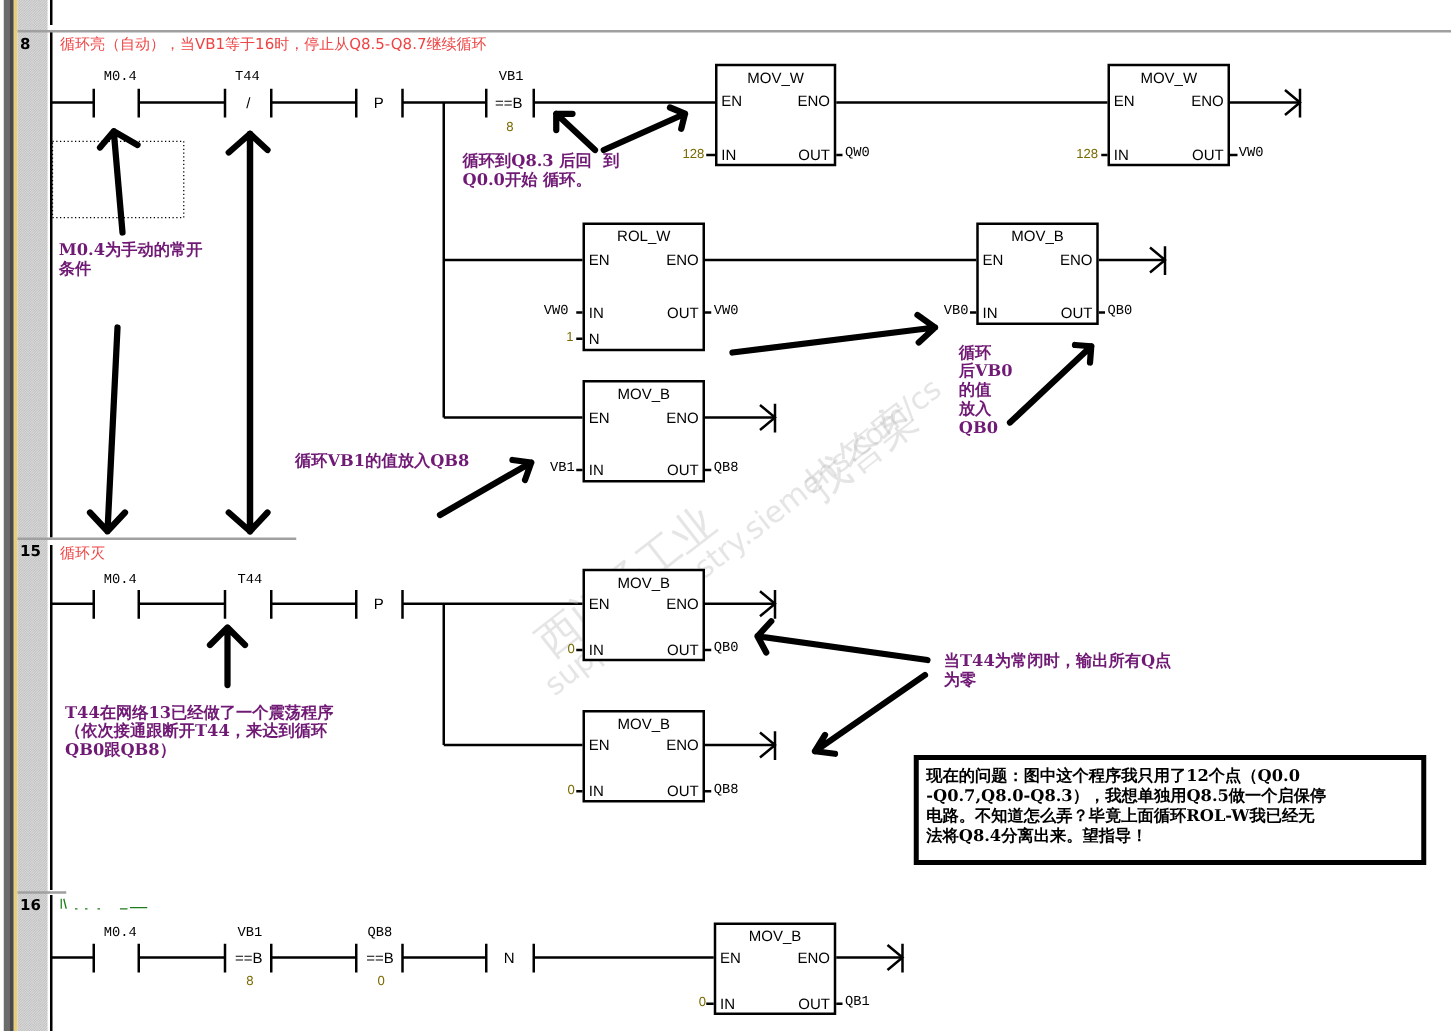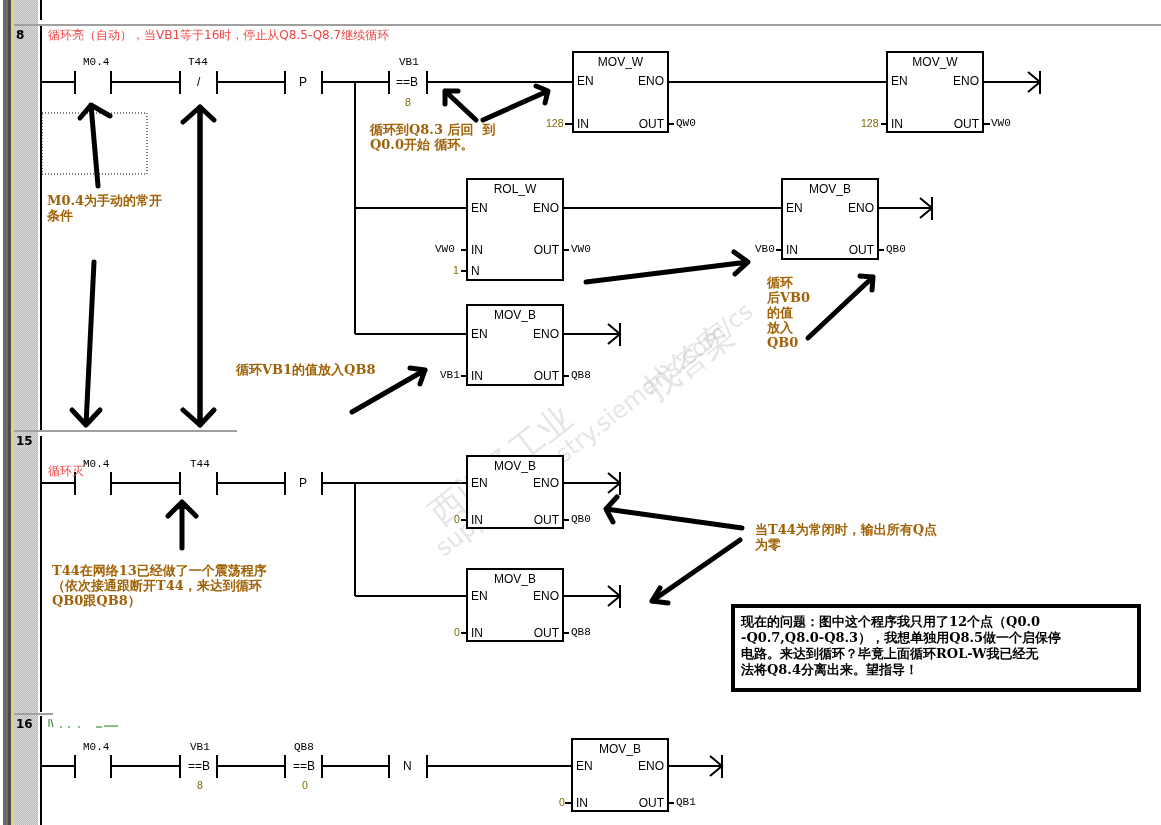--- a/index.html
+++ b/index.html
@@ -18,21 +18,21 @@
   .netcomment{position:absolute;left:48px;font-size:12px;color:#ef4444;white-space:nowrap;}
   .lbl{position:absolute;font-size:11px;color:#000;white-space:nowrap;font-family:Liberation Mono, monospace;}
   .val{position:absolute;font-size:10.5px;color:#7a6a00;white-space:nowrap;font-family:"Liberation Sans",sans-serif;}
   .box{position:absolute;border:2px solid #000;background:#fff;box-sizing:border-box;}
   .box .t{position:absolute;left:0;right:0;top:2px;text-align:center;font-size:12px;font-family:"Liberation Sans",sans-serif;}
   .box .en{position:absolute;left:3px;top:21px;font-size:12px;font-family:"Liberation Sans",sans-serif;}
   .box .eno{position:absolute;right:3px;top:21px;font-size:12px;font-family:"Liberation Sans",sans-serif;}
   .box .in{position:absolute;left:3px;font-size:12px;font-family:"Liberation Sans",sans-serif;}
   .box .out{position:absolute;right:3px;font-size:12px;font-family:"Liberation Sans",sans-serif;}
   .box .n{position:absolute;left:3px;font-size:12px;font-family:"Liberation Sans",sans-serif;}
-  .note{position:absolute;font:bold 13px "DejaVu Serif","Liberation Serif",serif;color:#a16207;line-height:15px;white-space:pre;}
+  .note{position:absolute;font:bold 13px "DejaVu Serif","Liberation Serif",serif;color:#701a75;line-height:15px;white-space:pre;}
   .question{position:absolute;left:731px;top:604px;width:410px;height:88px;border:4px solid #000;box-sizing:border-box;background:#fff;padding:6px 6px;}
   .question span{font:bold 13px "DejaVu Serif","Liberation Serif",serif;line-height:16px;white-space:pre;display:block;}
   .contact-sym{position:absolute;font-size:12px;font-family:"Liberation Sans",sans-serif;}
   .wm{position:absolute;color:rgba(180,180,180,0.35);white-space:nowrap;transform-origin:left top;pointer-events:none;}
 </style>
 </head>
 <body>
 
 <div class="gutter-dark"></div>
 <div class="gutter-bar1"></div>
@@ -208,21 +208,21 @@
   <span class="t">MOV_B</span>
   <span class="en">EN</span>
   <span class="eno">ENO</span>
   <span class="in" style="top:63px;">IN</span>
   <span class="out" style="top:63px;">OUT</span>
 </div>
 <div class="lbl" style="left:440px;top:369px;">VB1</div>
 <div class="lbl" style="left:571px;top:369px;">QB8</div>
 
 <div class="netnum" style="top:434px;">15</div>
-<div class="netcomment" style="top:434px;margin-top:29px;">循环灭</div>
+<div class="netcomment" style="top:434px;">循环灭</div>
 <div class="lbl" style="left:83px;top:458px;">M0.4</div>
 <div class="lbl" style="left:190px;top:458px;">T44</div>
 <div class="contact-sym" style="left:299px;top:476px;">P</div>
 
 <div class="box" style="left:466px;top:455px;width:98px;height:74px;">
   <span class="t">MOV_B</span>
   <span class="en" style="top:19px;">EN</span>
   <span class="eno" style="top:19px;">ENO</span>
   <span class="in" style="top:56px;">IN</span>
   <span class="out" style="top:56px;">OUT</span>
@@ -285,15 +285,15 @@
 <div class="note" style="left:236px;top:362px;">循环VB1的值放入QB8</div>
 <div class="note" style="left:52px;top:563px;">T44在网络13已经做了一个震荡程序
 （依次接通跟断开T44，来达到循环
 QB0跟QB8）</div>
 <div class="note" style="left:755px;top:522px;">当T44为常闭时，输出所有Q点
 为零</div>
 
 <div class="question">
   <span>现在的问题：图中这个程序我只用了12个点（Q0.0
 -Q0.7,Q8.0-Q8.3），我想单独用Q8.5做一个启保停
-电路。来达到循环？毕竟上面循环ROL-W我已经无
+电路。不知道怎么弄？毕竟上面循环ROL-W我已经无
 法将Q8.4分离出来。望指导！</span>
 </div>
 
 </body></html>

